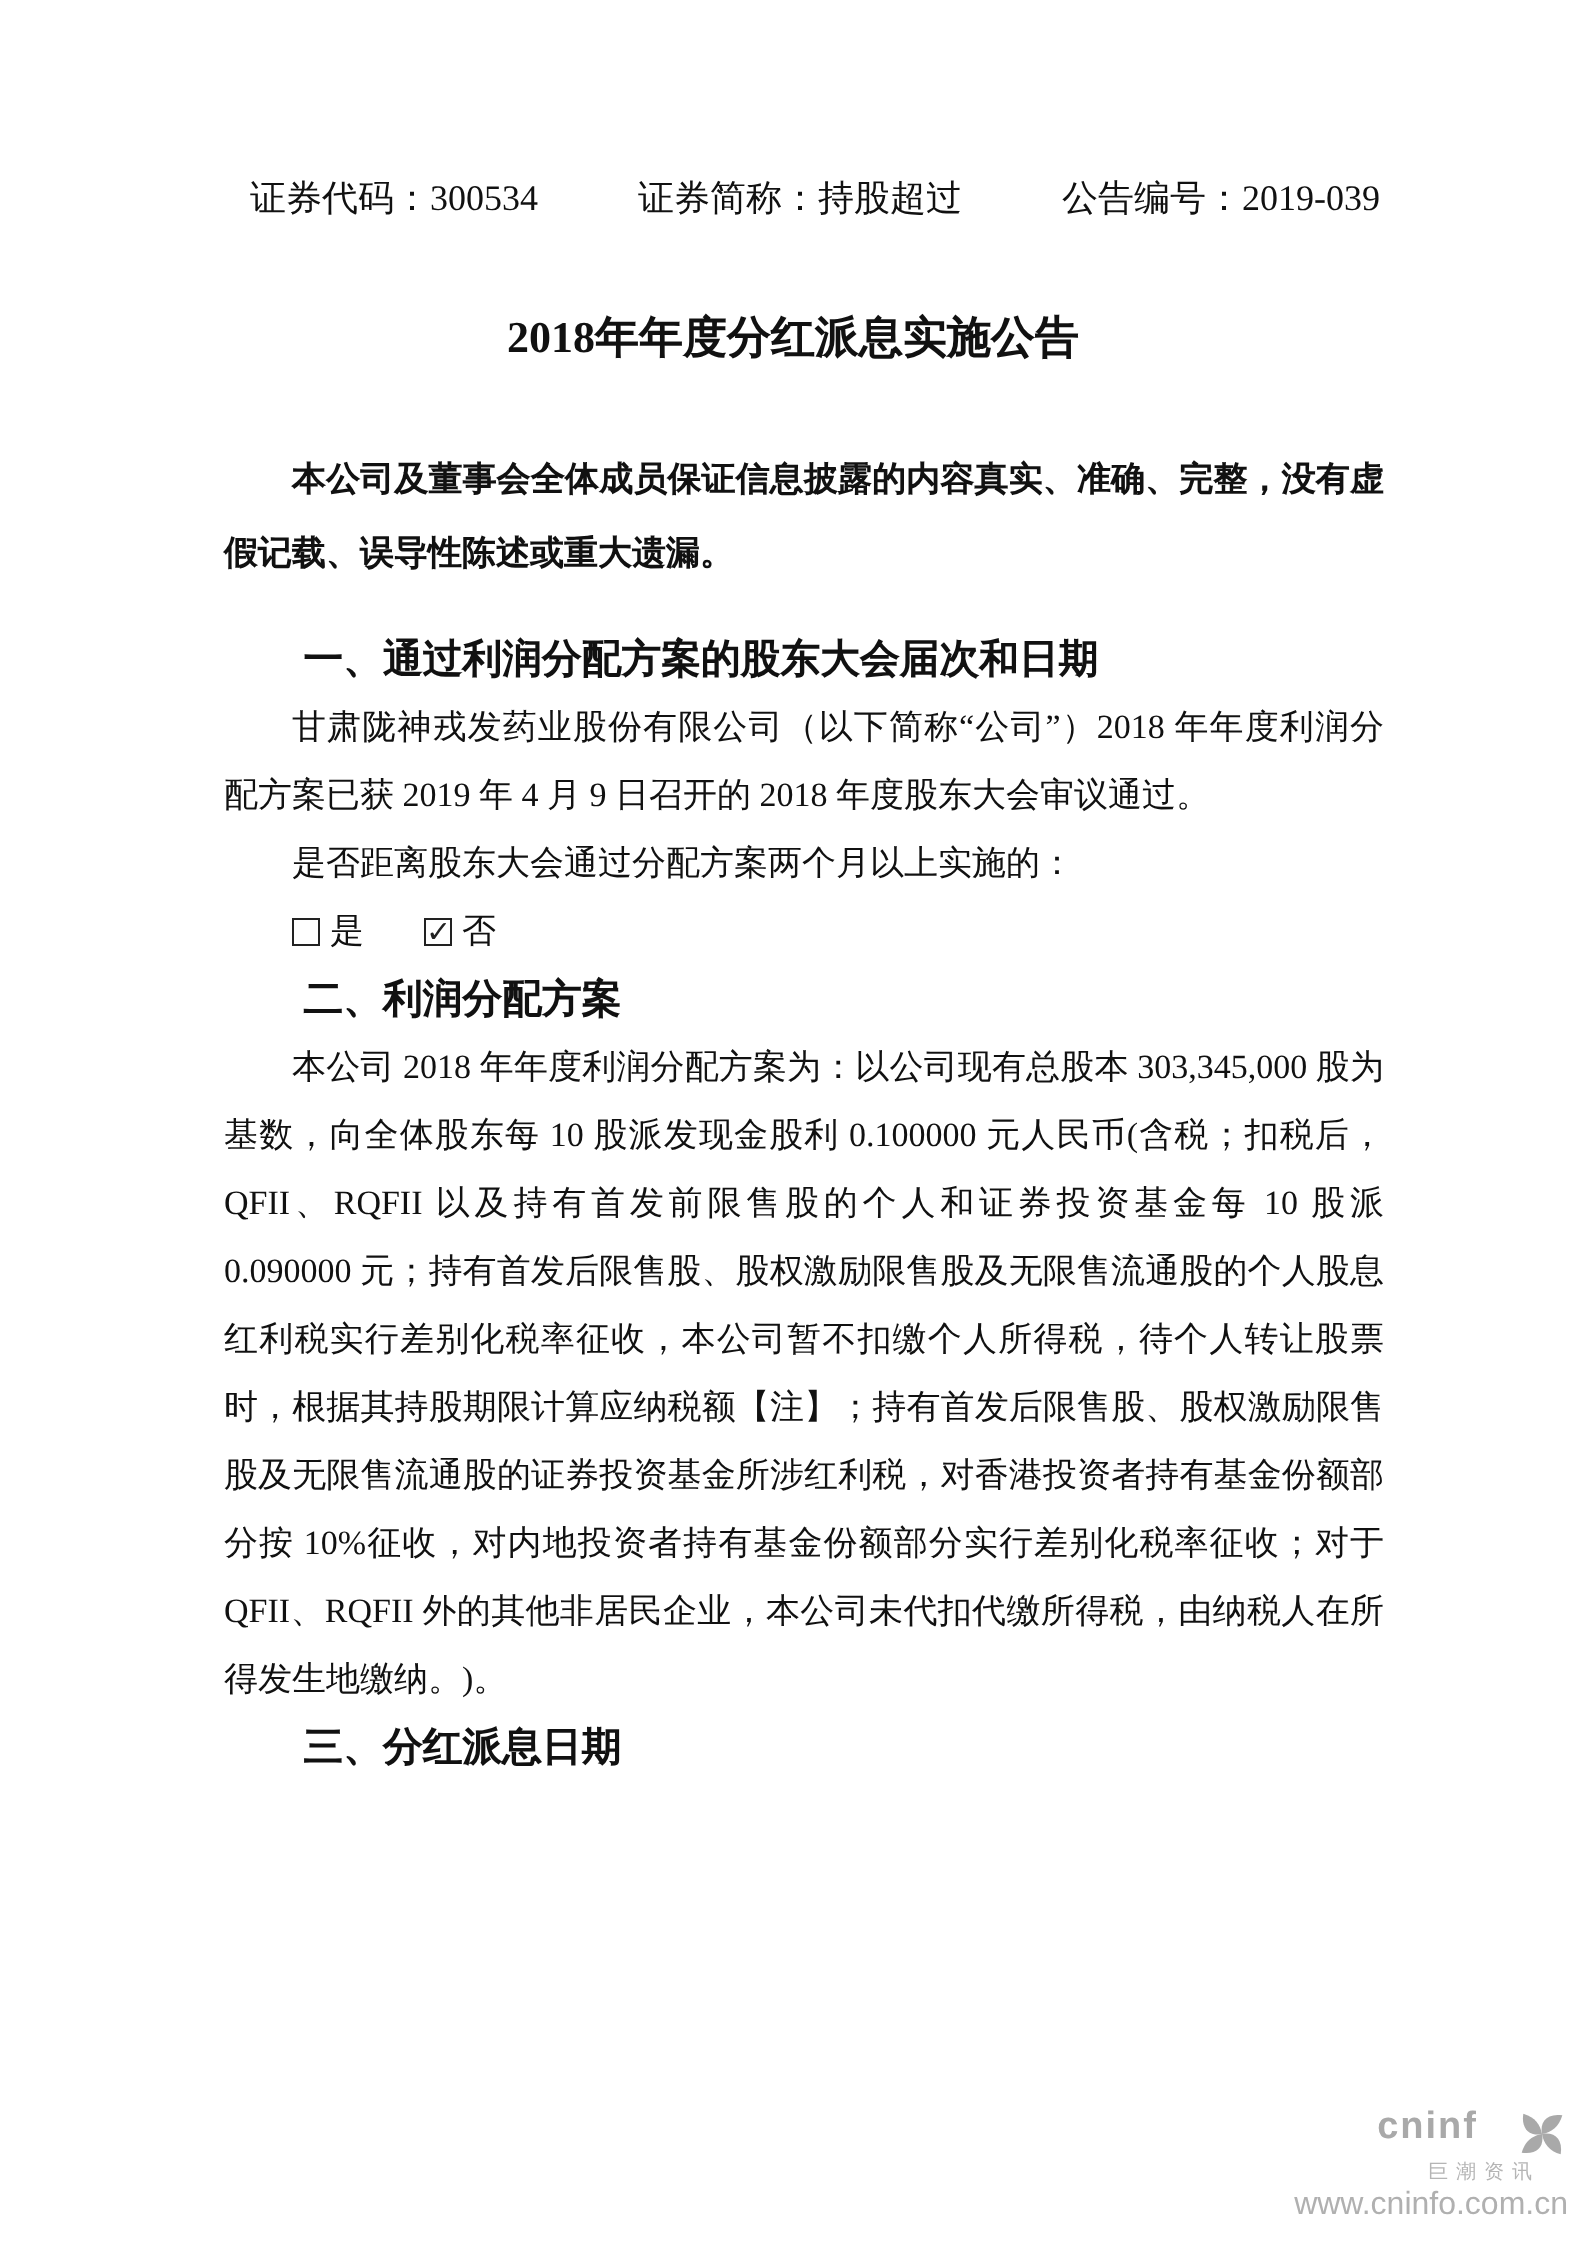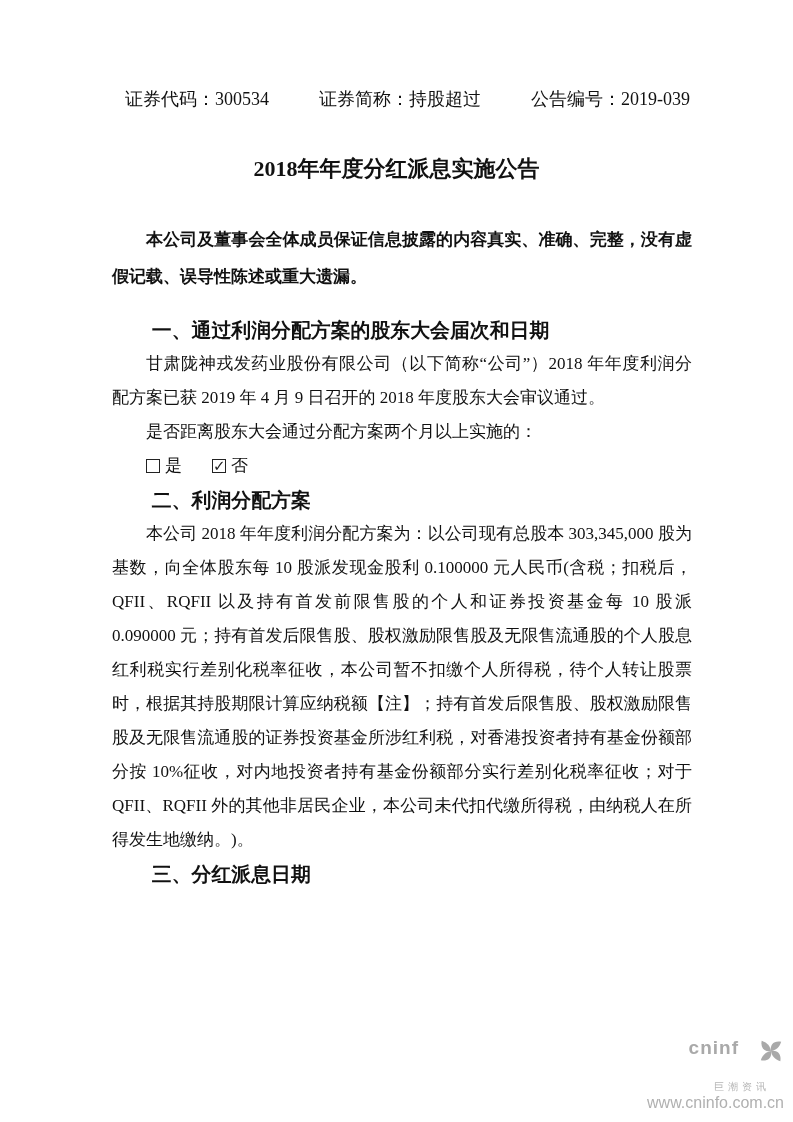--- a/index.html
+++ b/index.html
@@ -93,21 +93,21 @@
     display: flex;
     justify-content: flex-end;
     gap: 19px;
   }
   .wm-brand {
     font-weight: bold;
     font-size: 19px;
     letter-spacing: 1px;
     color: #a9a9a9;
   }
-  .wm-cn { font-size: 10px; letter-spacing: 4px; color: #b5b5b5; margin-top: 17px; margin-right: 14px; }
+  .wm-cn { font-size: 10px; letter-spacing: 4px; color: #b5b5b5; margin-top: 1px; margin-right: 14px; }
   .wm-url { font-size: 16px; color: #b0b0b0; margin-top: 2px; }
 </style>
 </head>
 <body>
 
 <div class="page">
 
   <div class="doc-header">
     <span>证券代码：300534</span>
     <span>证券简称：持股超过</span>

